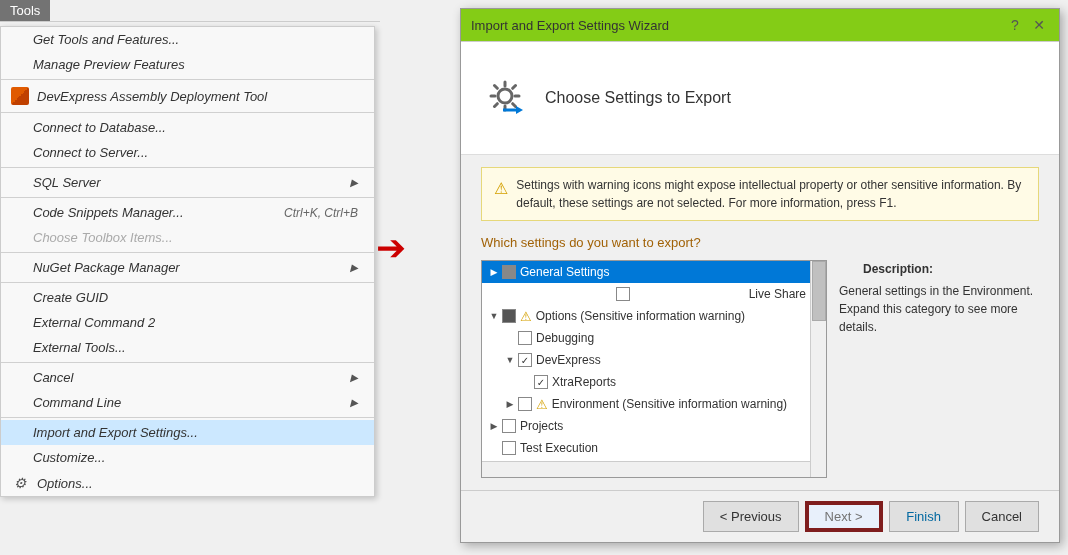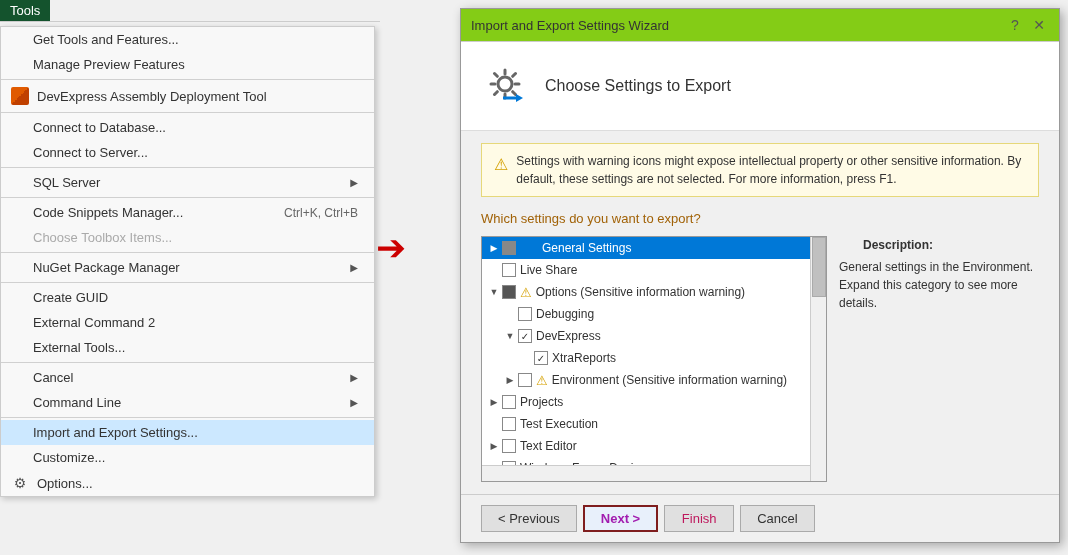--- a/index.html
+++ b/index.html
@@ -15,37 +15,38 @@
 
     
     .menubar {
       position: absolute;
       top: 0; left: 0;
       width: 380px;
       background: #f0f0f0;
       border-bottom: 1px solid #ccc;
     }
     .menubar-title {
-      background: #14532d;
+      background: #737373;
       color: white;
       padding: 3px 10px;
       font-size: 13px;
       display: inline-block;
     }
 
     
     .dropdown-menu {
       position: absolute;
       top: 26px;
       left: 0;
       width: 375px;
       background: #f8f8f8;
       border: 1px solid #ccc;
       box-shadow: 2px 2px 6px rgba(0,0,0,0.2);
       z-index: 10;
+      font-style: italic;
     }
     .menu-item {
       padding: 5px 16px 5px 32px;
       cursor: pointer;
       white-space: nowrap;
       color: #333;
       display: flex;
       align-items: center;
       justify-content: space-between;
       position: relative;
@@ -133,21 +134,21 @@
       border: none;
       cursor: pointer;
       font-size: 14px;
       color: #555;
       display: flex;
       align-items: center;
       justify-content: center;
     }
     .dialog-header {
       background: white;
-      padding: 20px 20px;
+      padding: 32px 20px;
       display: flex;
       align-items: center;
       gap: 16px;
       border-bottom: 1px solid #ddd;
     }
     .gear-icon-svg {
       width: 48px;
       height: 48px;
       flex-shrink: 0;
     }
@@ -286,42 +287,42 @@
     .tree-item.selected .tree-label { color: white; }
     .warning-small {
       color: #d4a000;
       font-size: 13px;
     }
 
     
     .dialog-footer {
       padding: 10px 20px;
       display: flex;
-      justify-content: flex-start;
+      justify-content: flex-end;
       gap: 6px;
       background: #f0f0f0;
       border-top: 1px solid #ccc;
     }
     .footer-btn {
       padding: 4px 16px;
       background: #e0e0e0;
       border: 1px solid #aaa;
       cursor: pointer;
       font-size: 13px;
       color: #333;
       min-width: 70px;
     }
     .footer-btn.primary {
-      border: 2px solid #7f1d1d;
+      border: 4px solid #7f1d1d;
       background: #e8f0fb;
-      color: #a21caf;
-      font-weight: 700;
+      color: #737373;
+      font-weight: 400;
     }
     .footer-btn.disabled {
-      color: #be185d;
+      color: #0369a1;
       cursor: default;
     }
 
     
     .devexpress-icon {
       width: 18px;
       height: 18px;
       background: linear-gradient(135deg, #e05a00 50%, #c04000 50%);
       border-radius: 2px;
       display: inline-block;
@@ -454,24 +455,24 @@
 
     <div class="section-label">Which settings do you want to export?</div>
 
     <div class="settings-area">
 
       <div class="tree-panel" style="padding-right: 16px; padding-bottom: 16px;">
 
         <div class="tree-item selected" style="padding-left: 4px;">
           <span class="tree-expand selected">▶</span>
           <span class="tree-checkbox indeterminate" style="background:#888;"></span>
-          <span class="tree-label" style="color:white;margin-left:22px;">General Settings</span>
-        </div>
-
-        <div class="tree-item" style="">
+          <span class="tree-label" style="color:white;">General Settings</span>
+        </div>
+
+        <div class="tree-item" style=" justify-content: space-between;">
           <span class="tree-expand"></span>
           <span class="tree-checkbox unchecked"></span>
           <span class="tree-label">Live Share</span>
         </div>
 
         <div class="tree-item" style="padding-left: 4px;">
           <span class="tree-expand">▼</span>
           <span class="tree-checkbox indeterminate" style="background:#555;"></span>
           <span class="warning-small" style="margin-right:4px;">⚠</span>
           <span class="tree-label">Options (Sensitive information warning)</span>

